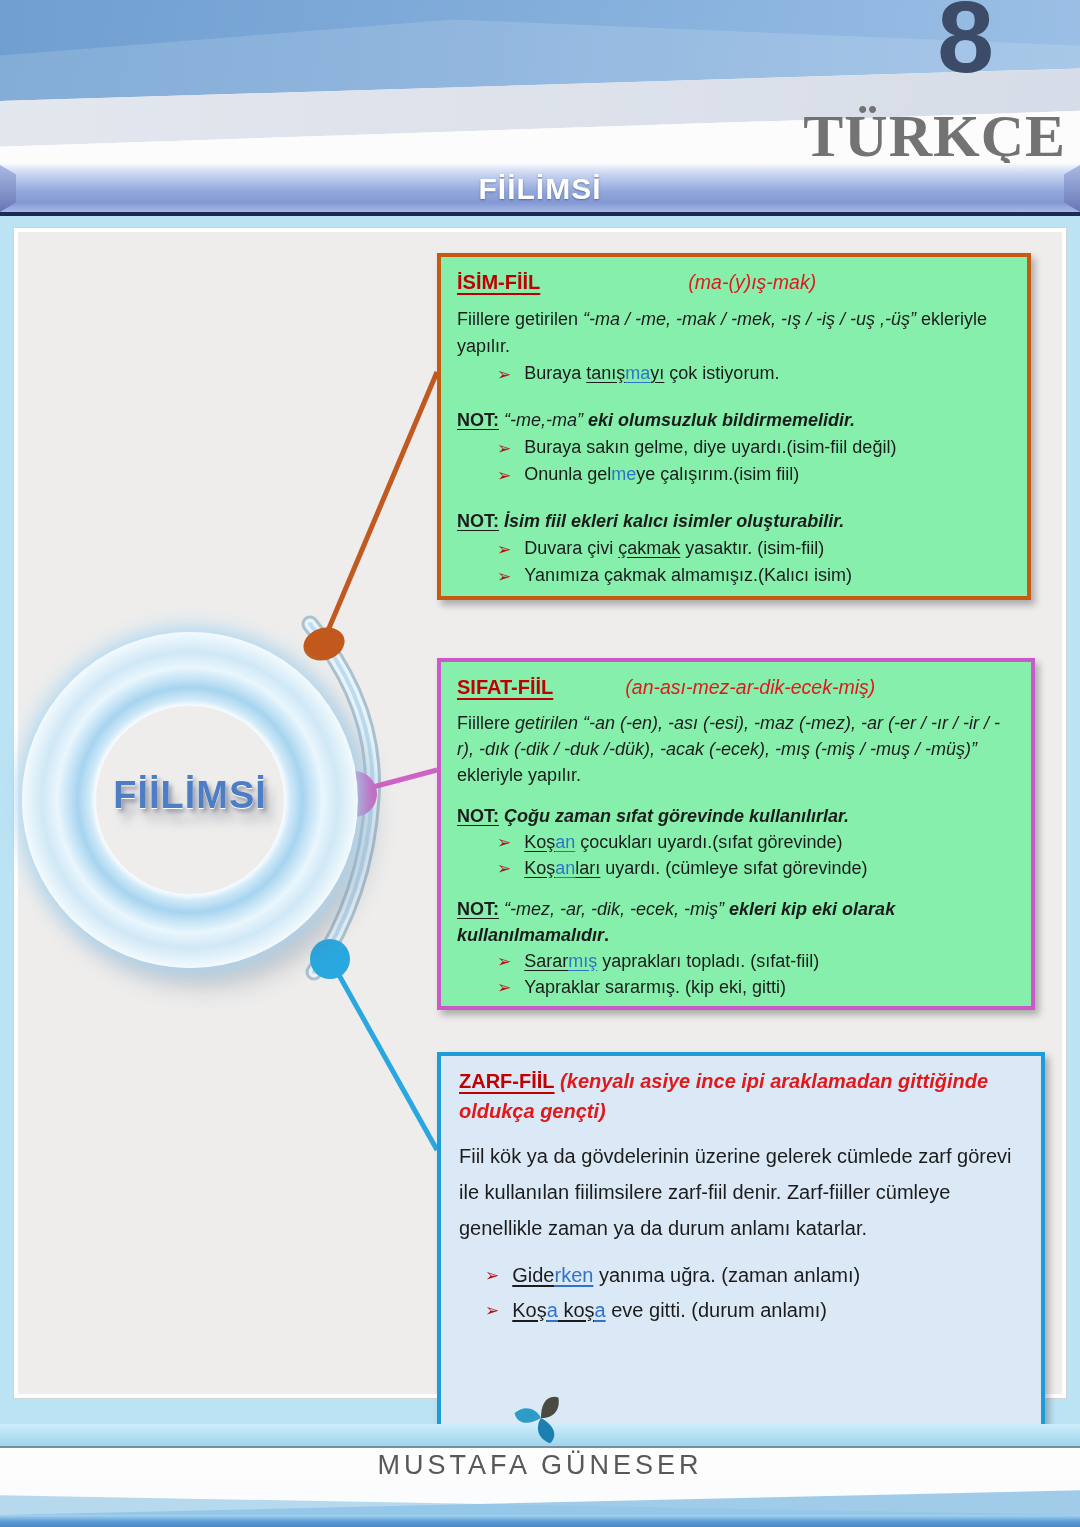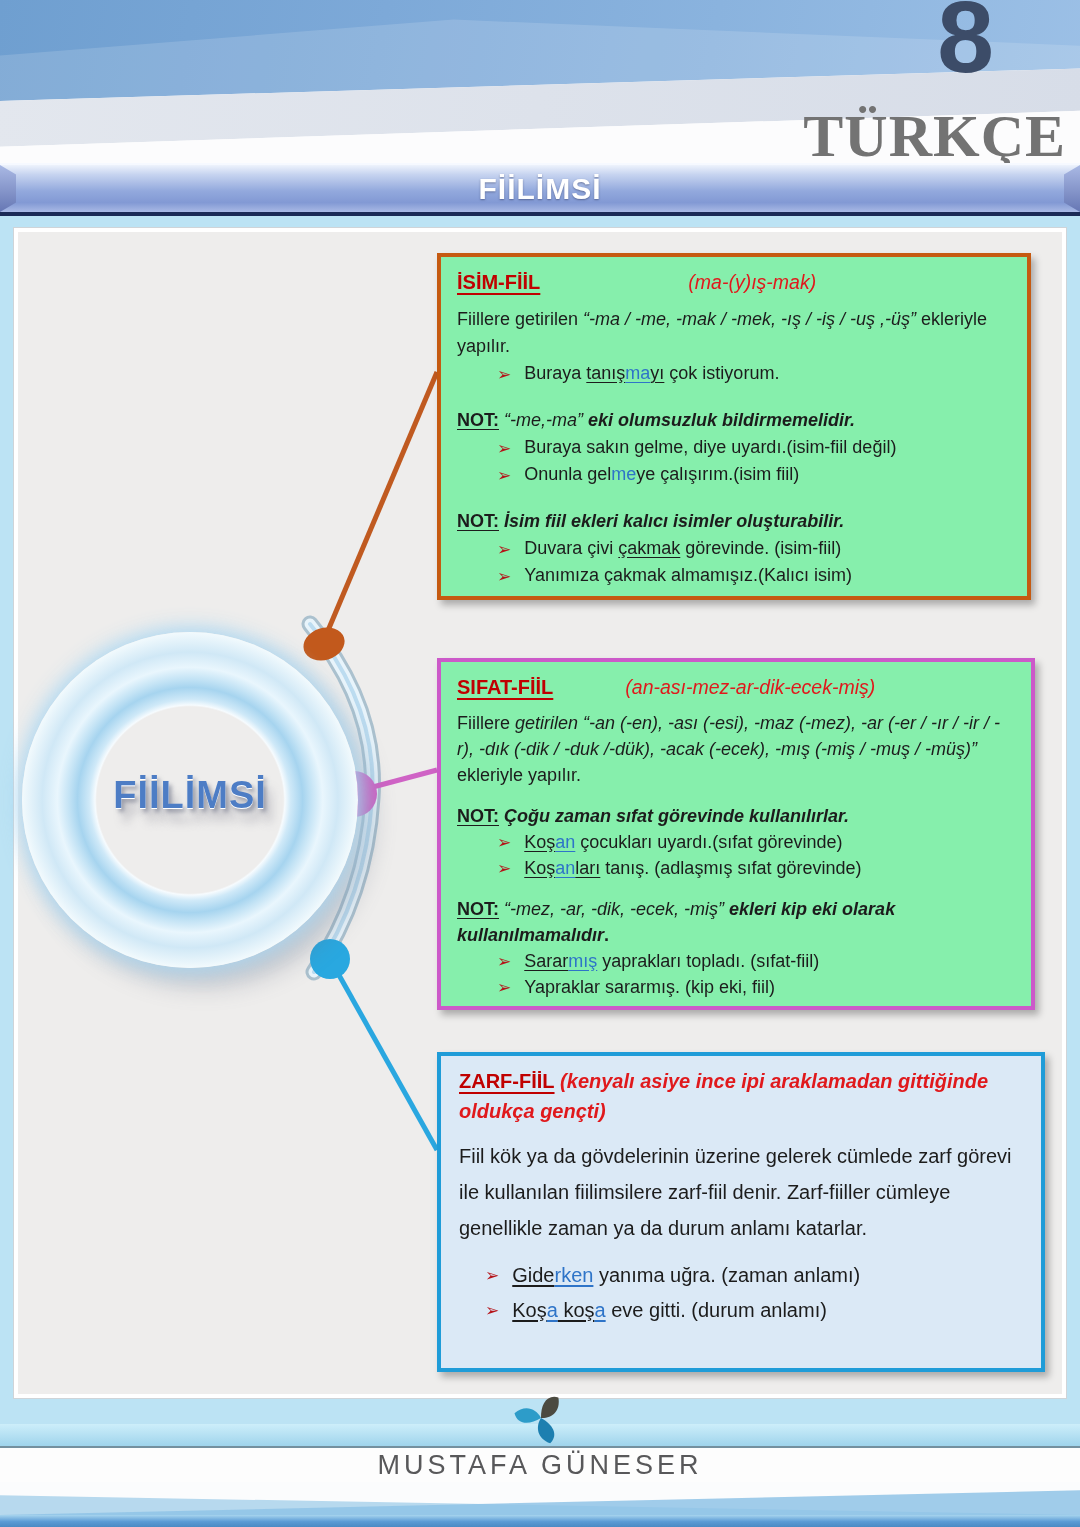--- a/index.html
+++ b/index.html
@@ -46,21 +46,21 @@
         box-shadow:0 0 18px 6px rgba(170,215,242,.85), 14px 18px 24px rgba(100,110,130,.32);}
   .ring-label{position:absolute;width:100%;top:142px;text-align:center;font-size:38px;font-weight:bold;
         color:#4d7dc5;letter-spacing:1px;
         text-shadow:0 1px 0 #fff, 3px 4px 4px rgba(105,110,130,.6), 8px 14px 10px rgba(110,110,125,.35);}
 
   
   .box{position:absolute;box-sizing:border-box;border:4px solid;padding:10px 16px;
        color:#1c1c1c;font-size:18px;line-height:27px;box-shadow:4px 5px 7px rgba(0,0,0,.28);}
   .box-pos1{left:419px;top:21px;width:594px;height:347px;}
   .box-pos2{left:419px;top:426px;width:598px;height:352px;line-height:26px;}
-  .box-pos3{left:419px;top:820px;width:608px;height:320px;font-size:20px;line-height:30px;padding-left:18px;}
+  .box-pos3{left:419px;top:820px;width:608px;height:396px;font-size:20px;line-height:30px;padding-left:18px;}
   .title-row{display:flex;align-items:baseline;margin:2px 0 10px;}
   .box-title{font-size:20px;font-weight:bold;color:#c00000;text-decoration:underline;
        text-underline-offset:4px;}
   .sfx{font-weight:normal;font-style:italic;color:#e0191c;font-size:19.5px;}
   .box-pos1 .sfx{margin-left:148px;}
   .box-pos2 .sfx{margin-left:72px;}
   .line.note{margin-top:20px;}
   .box-pos2 .line.note{margin-top:15px;}
   .line.bullet{display:flex;gap:13px;padding-left:40px;}
   .box-pos3 .line.bullet{padding-left:26px;margin:5px 0;}
@@ -143,50 +143,50 @@
             <span class="arrow">➢</span>
             <span><span>Buraya sakın gelme, diye uyardı.(isim-fiil değil)</span></span>
           </div>
           <div class="line bullet">
             <span class="arrow">➢</span>
             <span><span>Onunla gel</span><span class="seg-B">me</span><span>ye çalışırım.(isim fiil)</span></span>
           </div>
           <div class="line note"><span class="seg-b seg-u">NOT:</span><span> </span><span class="seg-b seg-i">İsim fiil ekleri kalıcı isimler oluşturabilir.</span></div>
           <div class="line bullet">
             <span class="arrow">➢</span>
-            <span><span>Duvara çivi </span><span class="seg-u">çakmak</span><span> görevinde. (isim-fiil)</span></span>
+            <span><span>Duvara çivi </span><span class="seg-u">çakmak</span><span> yasaktır. (isim-fiil)</span></span>
           </div>
           <div class="line bullet">
             <span class="arrow">➢</span>
             <span><span>Yanımıza çakmak almamışız.(Kalıcı isim)</span></span>
           </div>
         </div>
       <div class="box box-pos2" style="border-color: rgb(204, 89, 201); background: #86efac;">
           <div class="title-row">
             <span class="box-title">SIFAT-FİİL</span>
             <span class="sfx">(an-ası-mez-ar-dik-ecek-miş)</span>
           </div>
           <div class="line p"><span>Fiillere </span><span class="seg-i">getirilen “-an (-en), -ası (-esi), -maz (-mez), -ar (-er / -ır / -ir / -r), -dık (-dik / -duk /-dük), -acak (-ecek), -mış (-miş / -muş / -müş)”</span><span> ekleriyle yapılır.</span></div>
           <div class="line note"><span class="seg-b seg-u">NOT:</span><span> </span><span class="seg-b seg-i">Çoğu zaman sıfat görevinde kullanılırlar.</span></div>
           <div class="line bullet">
             <span class="arrow">➢</span>
             <span><span class="seg-u">Koş</span><span class="seg-u seg-B">an</span><span> çocukları uyardı.(sıfat görevinde)</span></span>
           </div>
           <div class="line bullet">
             <span class="arrow">➢</span>
-            <span><span class="seg-u">Koş</span><span class="seg-u seg-B">an</span><span class="seg-u">ları</span><span> tanış. (adlaşmış sıfat görevinde)</span></span>
+            <span><span class="seg-u">Koş</span><span class="seg-u seg-B">an</span><span class="seg-u">ları</span><span> uyardı. (cümleye sıfat görevinde)</span></span>
           </div>
           <div class="line note"><span class="seg-b seg-u">NOT:</span><span> </span><span class="seg-i">“-mez, -ar, -dik, -ecek, -miş”</span><span class="seg-b seg-i"> ekleri kip eki olarak kullanılmamalıdır</span><span class="seg-b">.</span></div>
           <div class="line bullet">
             <span class="arrow">➢</span>
             <span><span class="seg-u">Sarar</span><span class="seg-u seg-B">mış</span><span> yaprakları topladı. (sıfat-fiil)</span></span>
           </div>
           <div class="line bullet">
             <span class="arrow">➢</span>
-            <span><span>Yapraklar sararmış. (kip eki, fiil)</span></span>
+            <span><span>Yapraklar sararmış. (kip eki, gitti)</span></span>
           </div>
         </div>
       <div class="box box-pos3" style="border-color: rgb(31, 156, 216); background: rgb(219, 233, 246);">
           <div class="line titleline"><span class="seg-T">ZARF-FİİL</span><span>  </span><span class="seg-S">(kenyalı asiye ince ipi araklamadan gittiğinde oldukça gençti)</span></div>
           <div class="line p"><span>Fiil kök ya da gövdelerinin üzerine gelerek cümlede zarf görevi ile kullanılan fiilimsilere zarf-fiil denir. Zarf-fiiller cümleye genellikle zaman ya da durum anlamı katarlar.</span></div>
           <div class="line bullet">
             <span class="arrow">➢</span>
             <span><span class="seg-u">Gide</span><span class="seg-u seg-B">rken</span><span> yanıma uğra. (zaman anlamı)</span></span>
           </div>
           <div class="line bullet">

